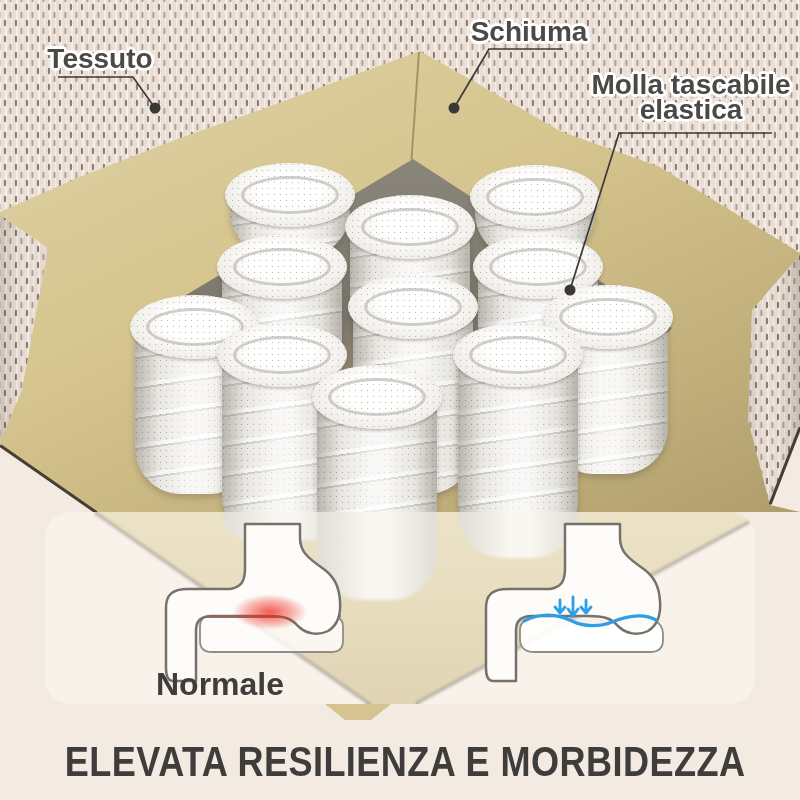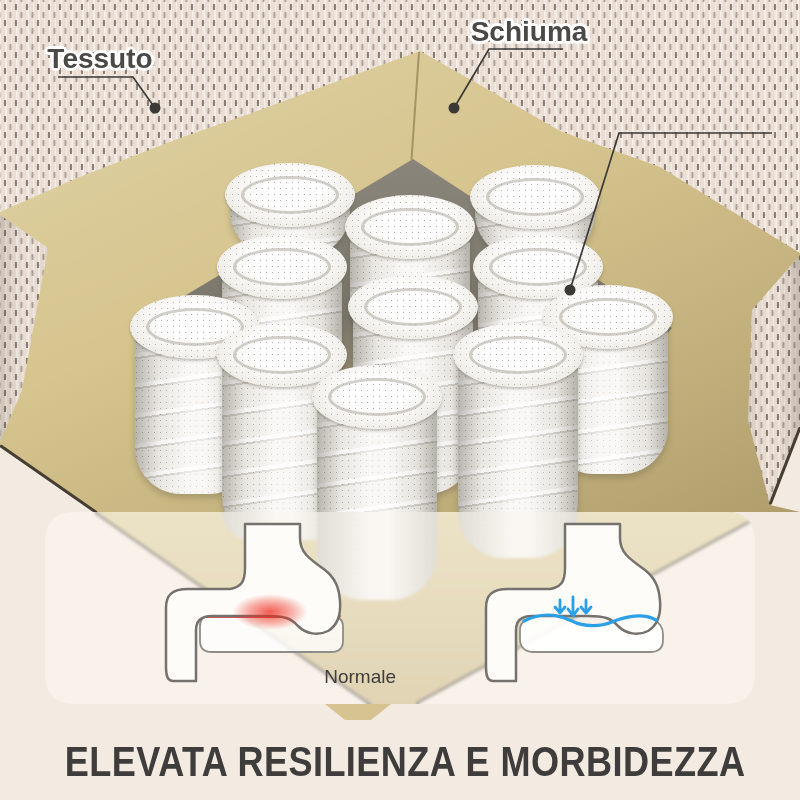--- a/index.html
+++ b/index.html
@@ -73,22 +73,22 @@
   #ext-edge-r{left:371px;top:190px;width:388px;transform:rotate(-28.6deg);opacity:0.85;}
   #corner-tip{position:absolute;left:325px;top:704px;width:66px;height:16px;
     clip-path:polygon(0 0,66px 0,46px 16px,20px 16px);
     background:#d5c491;z-index:1;}
   
   #panel{position:absolute;left:45px;top:512px;width:710px;height:192px;border-radius:26px;
     background:rgba(252,247,240,0.55);backdrop-filter:blur(1.5px);z-index:10;}
   .fig-svg{position:absolute;width:250px;height:175px;top:4px;}
   #fig-normal{left:103px;}
   #fig-ours{left:423px;}
-  .cmp-label{position:absolute;top:154px;font-size:19px;font-weight:400;
-    color:var(--text-dark,#3e3d3b);text-align:right;}
+  .cmp-label{position:absolute;top:154px;font-size:32px;font-weight:700;
+    color:var(--text-dark,#3e3d3b);text-align:left;}
   #label-normal{left:111px;width:240px;}
   #label-ours{left:437px;width:220px;}
   
   .callout{position:absolute;font-weight:700;font-size:28px;color:var(--label-text,#4b4946);
     text-align:center;line-height:25px;z-index:12;
     text-shadow:-2px -2px 0 #fff,2px -2px 0 #fff,-2px 2px 0 #fff,2px 2px 0 #fff,
       0 -3px 0 #fff,0 3px 0 #fff,-3px 0 0 #fff,3px 0 0 #fff,
       -2px 0 0 #fff,2px 0 0 #fff,0 2px 0 #fff,0 -2px 0 #fff;}
   #callout-tessuto{left:40px;top:46px;width:120px;}
   #callout-schiuma{left:444px;top:19px;width:170px;}
@@ -192,20 +192,24 @@
       <path d="M58,104 C74,96 90,98 104,105 C116,111 132,111 144,106 C158,100 174,98 186,104 C192,107 195,112 195,118 L195,124 C195,132 190,136 182,136 L66,136 C57,136 52,131 52,123 L52,114 C52,109 54,106 58,104 Z" fill="rgba(255,255,255,0.92)" stroke="#8f8d89" stroke-width="1.8"></path>
       <use href="#person-fig" fill="#fdfcf9" stroke="#75716c" stroke-width="2.5" stroke-linejoin="round"></use>
       <path d="M56,105 C74,96 90,98 104,105 C116,111 132,111 144,106 C158,100 176,97 188,104" stroke="var(--highlight-blue,#2b9fe8)" stroke-width="3.2" stroke-linecap="round" fill="none"></path>
       <path d="M92,84 L92,96 M87,91 L92,97 L97,91 M105,81 L105,99 M100,93 L105,100 L110,93 M118,84 L118,96 M113,91 L118,97 L123,91" stroke="var(--highlight-blue,#2b9fe8)" stroke-width="2.8" stroke-linecap="round" stroke-linejoin="round" fill="none"></path>
     </svg>
     <div id="label-normal" class="cmp-label">Normale</div>
   </div>
 
   <div id="callout-tessuto" class="callout">Tessuto</div>
   <div id="callout-schiuma" class="callout">Schiuma</div>
+  <div id="callout-molla" class="callout">
+    <div>Molla tascabile</div>
+    <div>elastica</div>
+  </div>
 
   <svg id="leader-svg" width="800" height="800">
     <g stroke="#3b3936" stroke-width="1.7" fill="none">
       <polyline points="58,77 133,77 155,108"></polyline>
       <polyline points="563,49 489,49 454,108"></polyline>
       <polyline points="772,133 619,133 570,290"></polyline>
     </g>
     <g fill="#3b3936">
       <circle cx="155" cy="108" r="5.5"></circle>
       <circle cx="454" cy="108" r="5.5"></circle>

